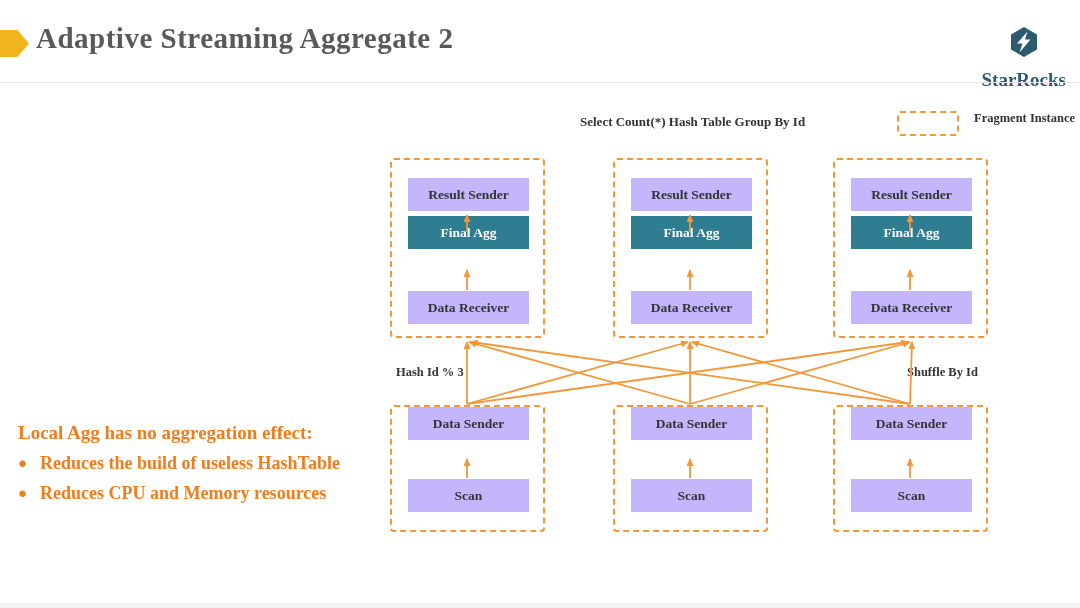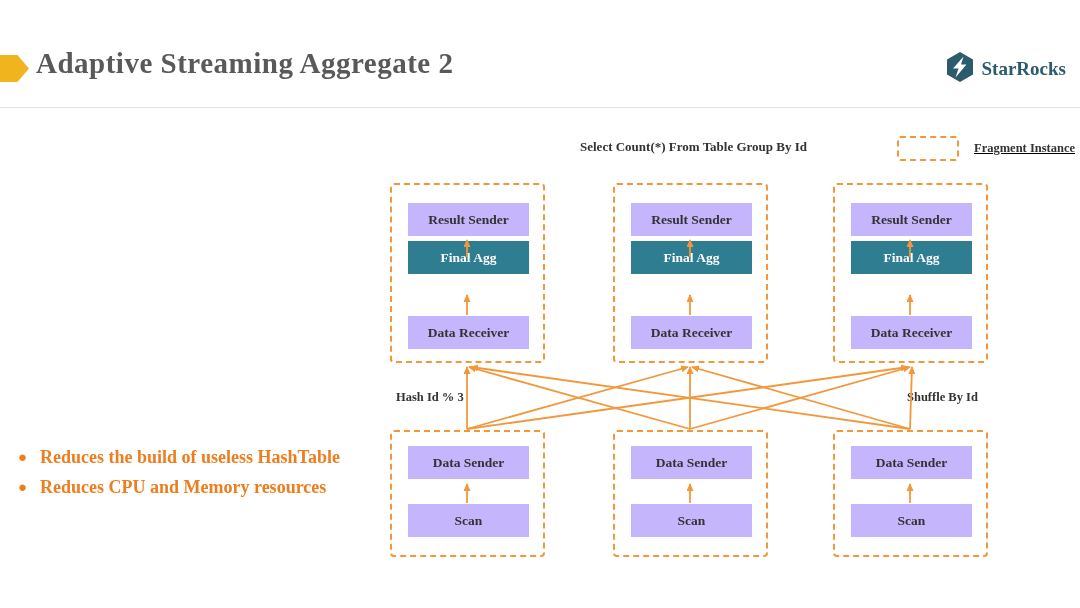--- a/index.html
+++ b/index.html
@@ -3,40 +3,40 @@
 <meta charset="utf-8">
 <style>
   * { margin: 0; padding: 0; box-sizing: border-box; }
   html,body { width: 1080px; height: 608px; }
   body {
     font-family: "Liberation Serif", "DejaVu Serif", serif;
     background: #ffffff;
     position: relative;
     overflow: hidden;
   }
-  .slide { position: absolute; left: 0; top: 0; width: 1080px; height: 508px; background: #fff; margin-top: 25px; }
+  .slide { position: absolute; left: 0; top: 0; width: 1080px; height: 508px; background: #fff; }
 
   
   .title-bullet {
     position: absolute; left: 0; top: 30px; width: 29px; height: 27px;
     background: #F0B41E;
     clip-path: polygon(0 0, 60% 0, 100% 50%, 60% 100%, 0 100%);
   }
   .page-title {
     position: absolute; left: 36px; top: 22px;
     font-size: 29px; font-weight: bold; color: #595959; letter-spacing: .5px;
   }
-  .logo { position: absolute; right: 14px; top: 26px; display: flex; align-items: center; gap: 7px; }
+  .logo { position: absolute; right: 14px; top: 26px; display: flex; align-items: center; gap: 7px; flex-direction: column; }
   .logo-text { font-size: 19px; font-weight: bold; color: #2B5B6D; }
   .header-divider { position: absolute; left: 0; top: 82px; width: 1080px; height: 1px; background: #e3e3e3; }
   .bottom-strip { position: absolute; left: 0; top: 603px; width: 1080px; height: 5px; background: #f1f1f1; }
 
   
   .query-label { position: absolute; left: 580px; top: 114px; font-size: 13px; font-weight: bold; color: #333; }
-  .legend { position: absolute; left: 897px; top: 111px; display: flex; align-items: center; text-decoration: underline; }
+  .legend { position: absolute; left: 897px; top: 111px; display: flex; align-items: flex-start; }
   .legend-box { width: 62px; height: 25px; border: 2px dashed #F2983B; border-radius: 3px; background: #fff; }
   .legend-label { margin-left: 15px; font-size: 12.5px; font-weight: bold; color: #333; }
 
   
   .left-caption { position: absolute; left: 37px; top: 213px; font-size: 23px; color: #666; }
   .notes { position: absolute; left: 18px; top: 422px; width: 370px; color: #EE7D1E; font-weight: bold; }
   .notes-title { font-size: 19px; margin-bottom: 9px; }
   .notes-bullet { font-size: 18px; margin-bottom: 9px; display: flex; }
   .notes-bullet .dot { width: 22px; font-size: 15px; padding-top: 2px; }
 
@@ -49,21 +49,21 @@
   .frag-bottom { top: 405px; height: 127px; }
   .fx1 { left: 390px; } .fx2 { left: 613px; } .fx3 { left: 833px; }
   .node {
     position: absolute; left: 16px; width: 121px; height: 33px;
     background: #c4b5fd; color: #333;
     font-size: 13.5px; font-weight: bold;
     display: flex; align-items: center; justify-content: center;
   }
   .node.teal { background: #2E7D90; color: #fff; }
   .n1 { top: 18px; } .n2 { top: 56px; } .n3 { top: 131px; }
-  .b1 { top: 14px; } .b2 { top: 72px; }
+  .b1 { top: 0; } .b2 { top: 72px; }
 
   .edge-label { position: absolute; font-size: 12.5px; font-weight: bold; color: #333; }
   .edge-left  { left: 396px; top: 365px; }
   .edge-right { left: 907px; top: 365px; }
 
   svg.wires { position: absolute; left: 0; top: 0; width: 1080px; height: 608px; pointer-events: none; }
 </style>
 </head>
 <body>
 
@@ -77,28 +77,29 @@
       <svg width="30" height="32" viewBox="0 0 30 32">
         <polygon points="15,1 28,8.5 28,23.5 15,31 2,23.5 2,8.5" fill="#2B5B6D"></polygon>
         <path d="M18.5,5.5 L8,17.5 L13.5,17.5 L10.5,26.5 L21.5,13.5 L16,13.5 Z" fill="#ffffff"></path>
       </svg>
     </span>
     <span class="logo-text">StarRocks</span>
   </div>
 
   <div class="header-divider"></div>
 
-  <div class="query-label">Select Count(*) From Table Group By Id</div>
+  <div class="query-label">Select Count(*) Hash Table Group By Id</div>
   <div class="legend">
     <div class="legend-box"></div>
     <div class="legend-label">Fragment Instance</div>
   </div>
 
 
   <div class="notes">
+    <div class="notes-title">Local Agg has no aggregation effect:</div>
     <div class="notes-bullet">
       <span class="dot">●</span>
       <span>Reduces the build of useless HashTable</span>
     </div>
     <div class="notes-bullet">
       <span class="dot">●</span>
       <span>Reduces CPU and Memory resources</span>
     </div>
   </div>
 

